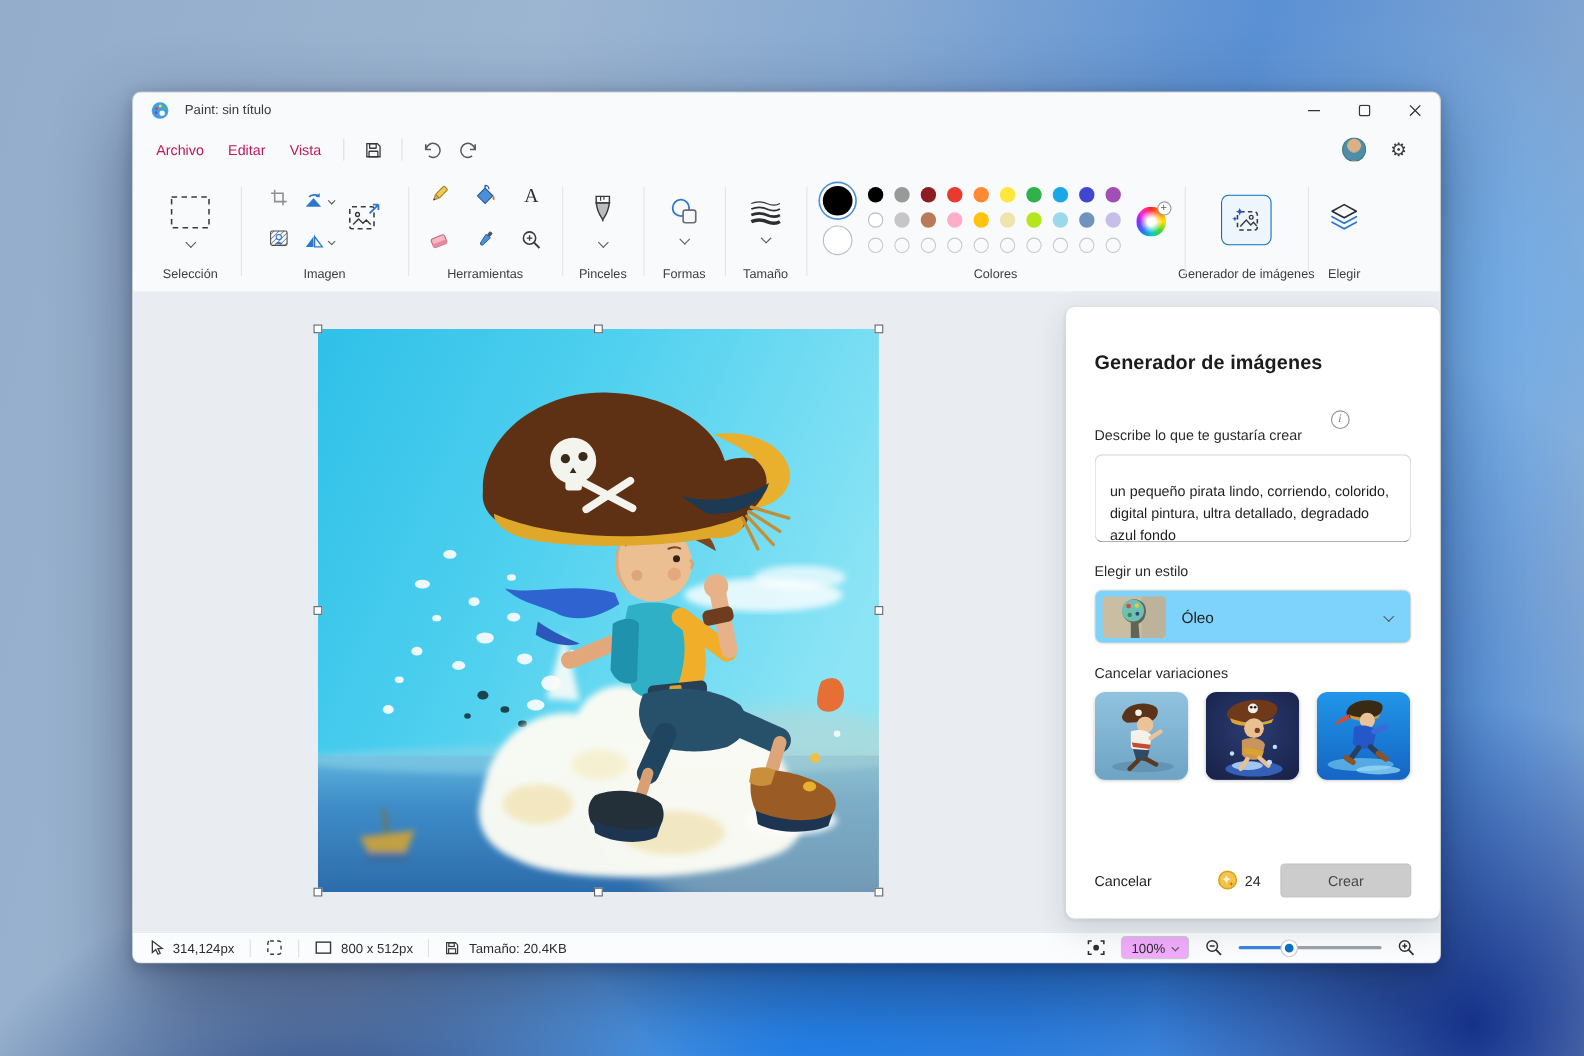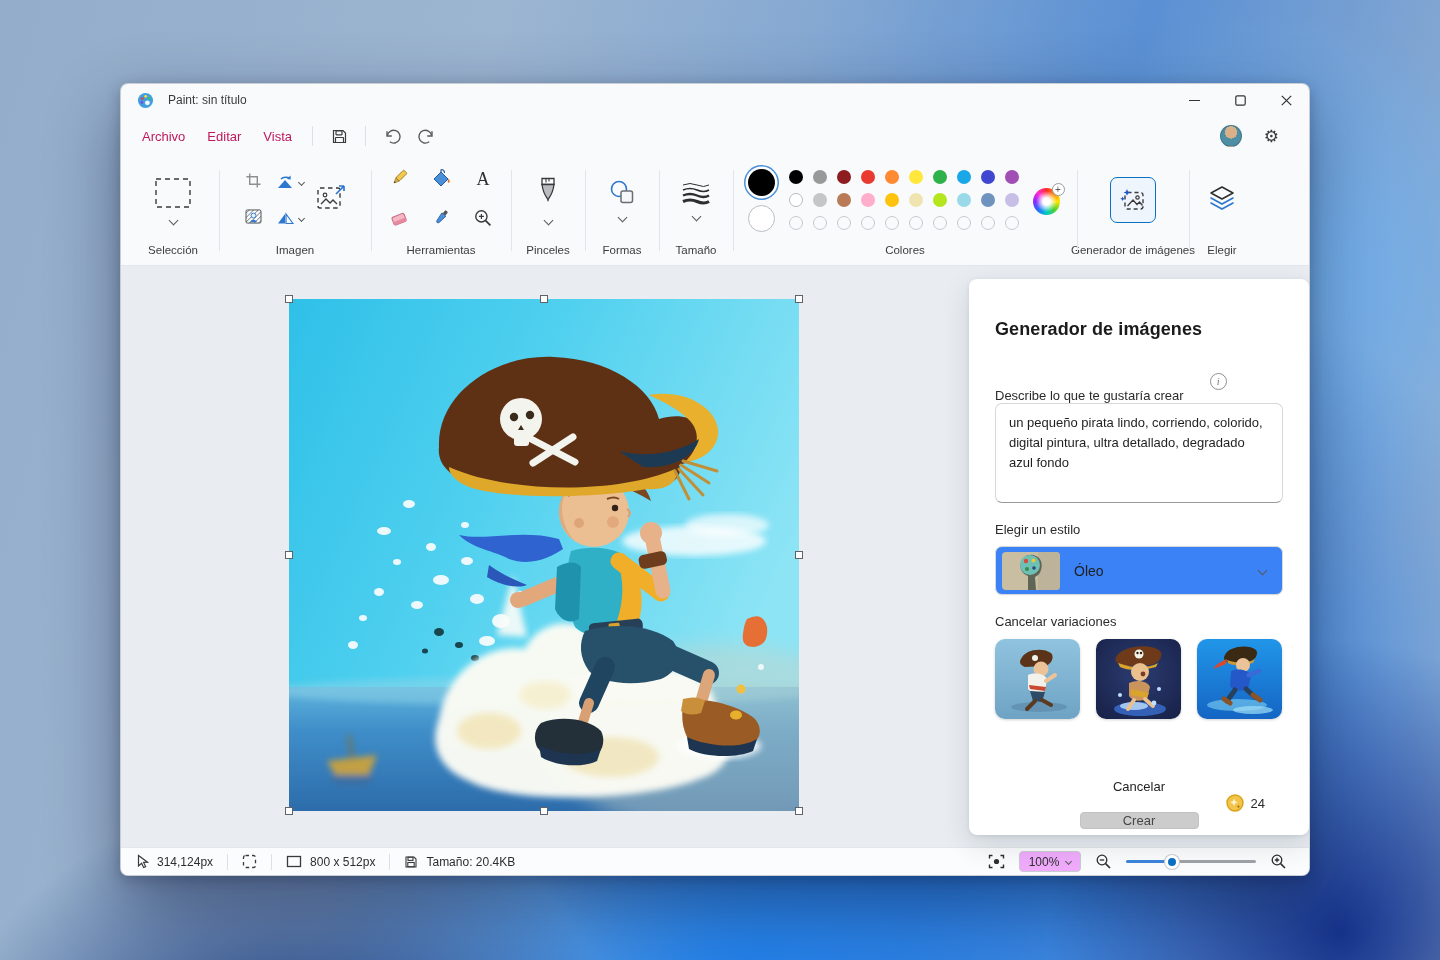--- a/index.html
+++ b/index.html
@@ -89,32 +89,32 @@
   .handle { position:absolute; width:8px; height:8px; background:#fff; border:1.6px solid #5f6368; }
 
   
   .panel { position:absolute; left:848px; top:13px; width:340px; height:556px; background:#fff;
     border-radius:8px; box-shadow:0 10px 28px rgba(30,40,60,.14), 0 1px 4px rgba(30,40,60,.10); padding:0 26px; }
   .panel h1 { font-size:18px; font-weight:700; color:#1b1b1b; margin-top:40px; letter-spacing:.1px; }
   .describe-row { display:flex; align-items:center; margin-top:20px; }
   .describe-row .lbl { font-size:13px; color:#2b2b2b;margin-top:28px; }
   .info-badge { margin-left:26px; width:17px; height:17px; border-radius:50%; border:1.2px solid #8f8f8f;
     color:#7a7a7a; font-size:10.5px; display:flex; align-items:center; justify-content:center; font-style:italic; font-family:"Liberation Serif", serif; }
-  .prompt-box { margin-top:0; width:100%; height:100px; border:1px solid #d7d7d7; border-bottom-color:#9a9a9a;
-    border-radius:7px; background:#fff; padding:9px 13px; font-size:13px; color:#1f1f1f; line-height:1.55; }
+  .prompt-box { margin-top:10px; width:100%; height:80px; border:1px solid #d7d7d7; border-bottom-color:#9a9a9a;
+    border-radius:7px; background:#fff; padding:23px 13px; font-size:13px; color:#1f1f1f; line-height:1.55; }
   .section-lbl { font-size:13px; color:#2b2b2b; margin-top:19px; }
-  .style-dd { margin-top:9px; height:49px; border:1px solid #d9d9d9; border-radius:7px; background:#3b82f6;
+  .style-dd { margin-top:9px; height:49px; border:1px solid #d9d9d9; border-radius:7px; background:#7dd3fc;
     display:flex; align-items:center; padding:0 16px 0 6px; box-shadow:0 1px 2px rgba(0,0,0,.04); }
   .style-thumb { width:58px; height:38px; border-radius:4px; overflow:hidden; flex:none; }
   .style-name { margin-left:14px; font-size:14px; color:#1f1f1f; }
   .style-dd .chev { margin-left:auto; }
   .variations { display:flex; gap:16px; margin-top:10px; }
   .var-thumb { width:85px; height:80px; border-radius:10px; overflow:hidden; box-shadow:0 1px 3px rgba(0,0,0,.18); }
   .var-thumb svg { display:block; }
-  .panel-footer { position:absolute; left:26px; right:26px; bottom:14px; height:42px; display:flex; align-items:center;flex-direction:column; }
+  .panel-footer { position:absolute; left:26px; right:26px; bottom:14px; height:42px; display:flex; align-items:center; }
   .cancel-btn { font-size:13px; color:#1f1f1f; }
   .credit-group { margin-left:auto; display:flex; align-items:center; gap:7px; margin-right:18px; }
   .credit-count { font-size:13px; color:#2b2b2b; }
   .create-btn { width:119px; height:31px; background:#cccccc; border-radius:4px; border:1px solid #c2c2c2;
     font-size:13px; color:#474747; display:flex; align-items:center; justify-content:center; }
 
   
   .statusbar { height:28px; background:#fbfcfd; border-top:1px solid #e3e6ea; display:flex; align-items:center;
     padding:0 22px 0 14px; flex:none; font-size:12px; color:#2e2e2e; }
   .sb-item { display:flex; align-items:center; gap:8px; }

